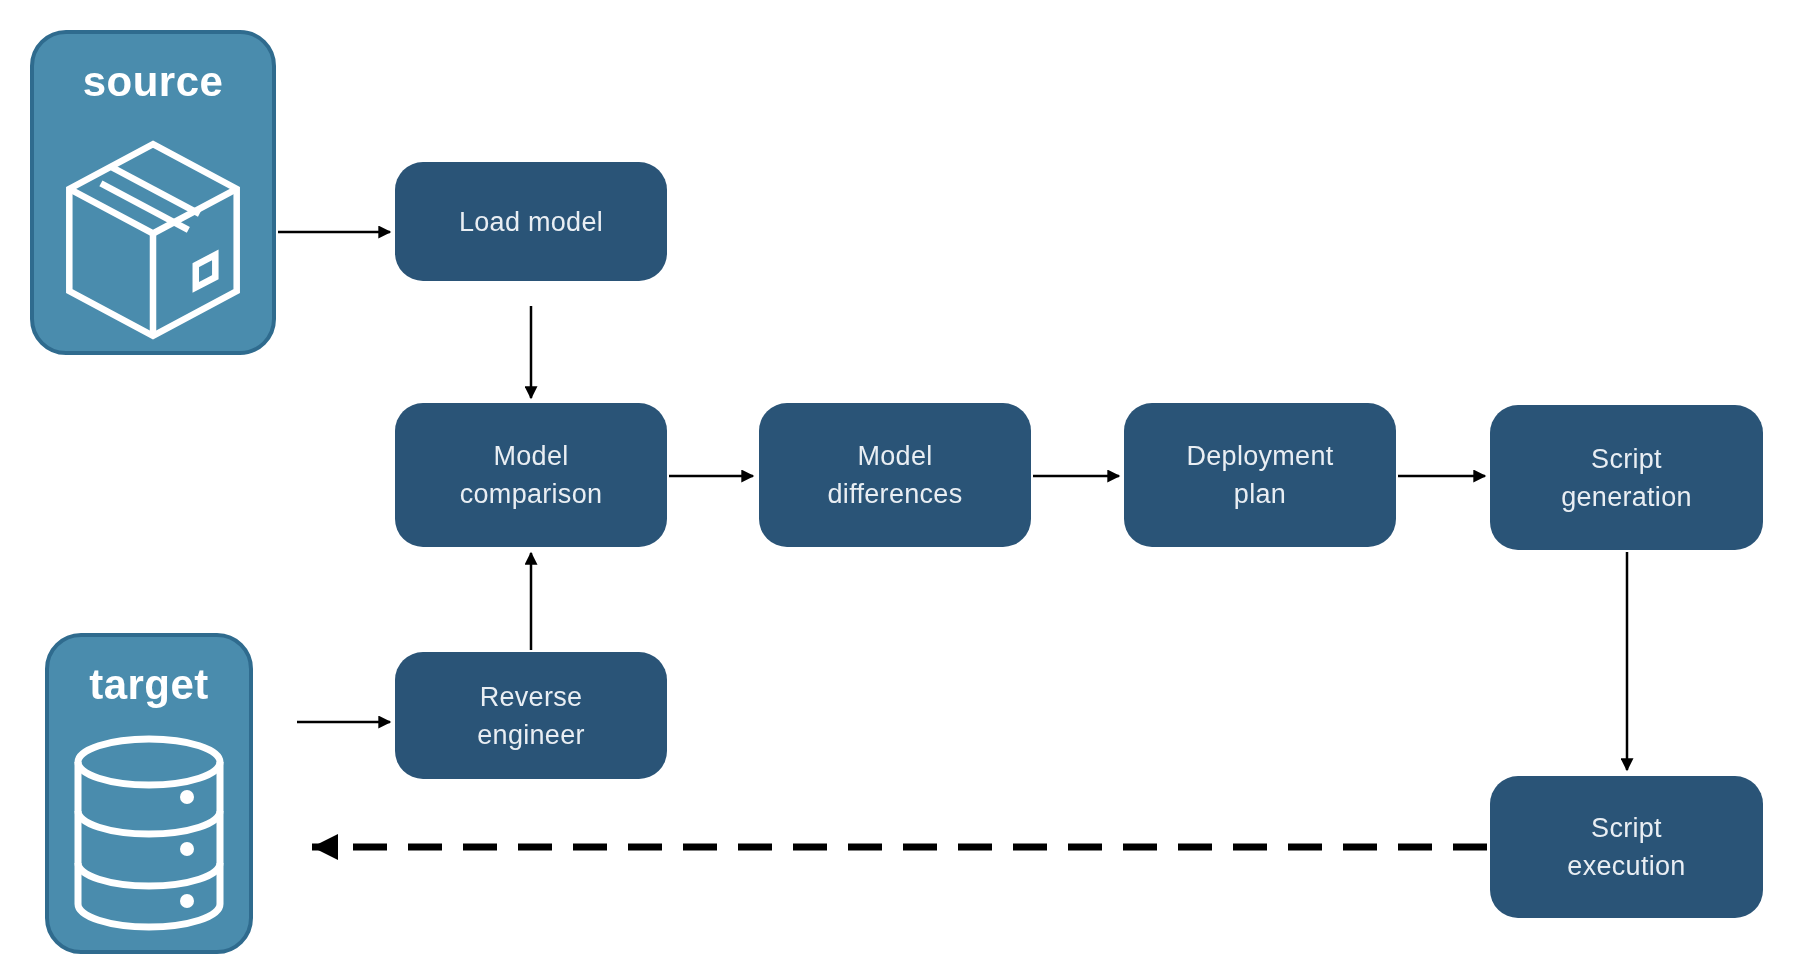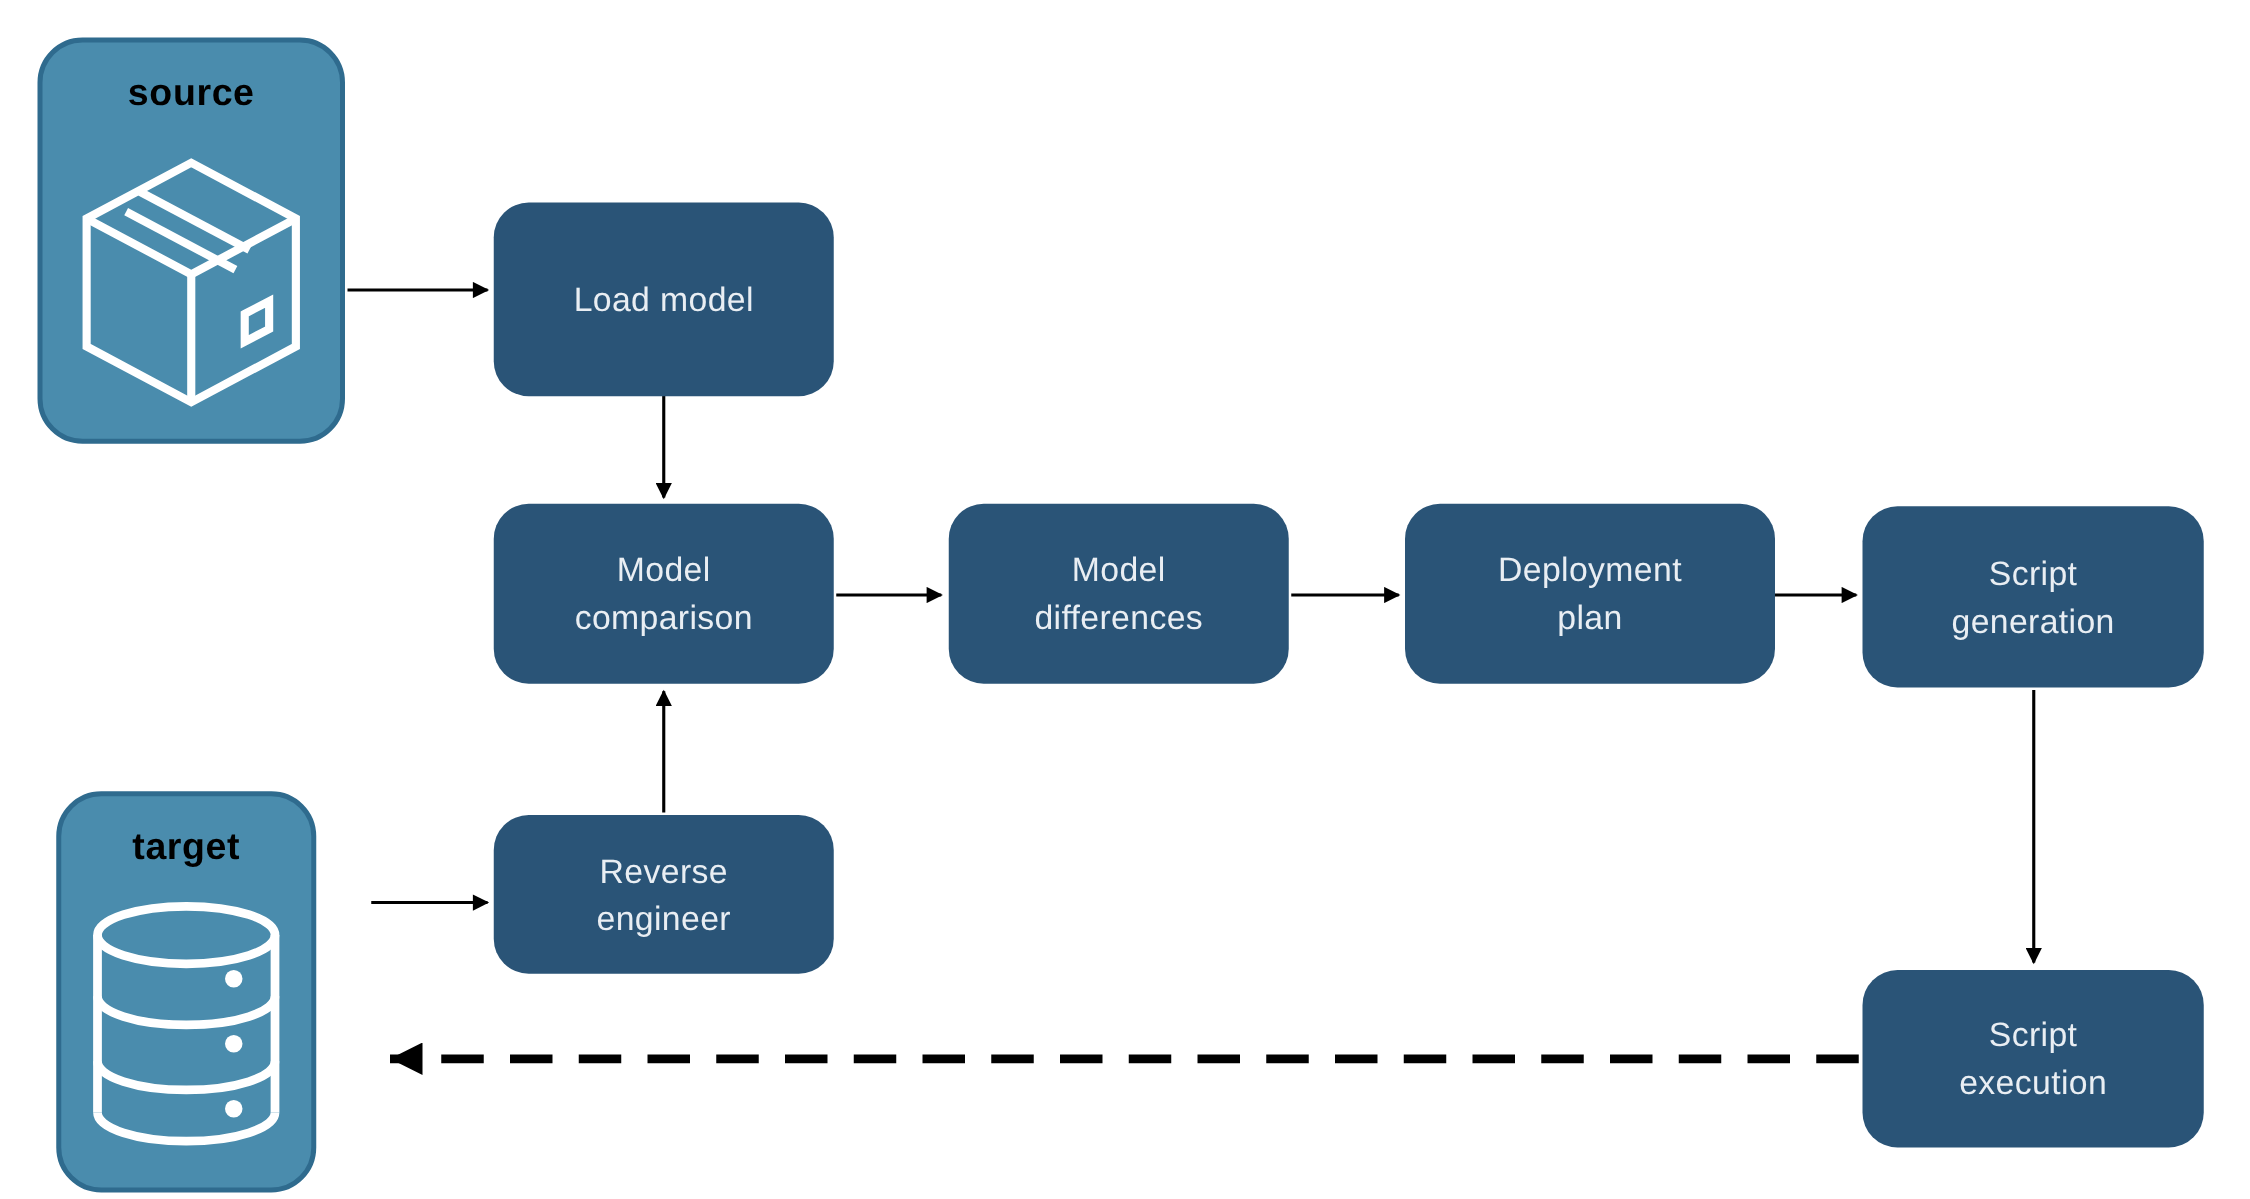--- a/index.html
+++ b/index.html
@@ -27,22 +27,22 @@
   }
   .endpoint{
     position:absolute;
     background:#4A8CAD;
     border:4px solid #2F6B8E;
     border-radius:36px;
     box-sizing:border-box;
     display:flex;flex-direction:column;align-items:center;
   }
   .endpoint-label{
-    color:#000000;
-    font-size:30px;
+    color:#ffffff;
+    font-size:42px;
     font-weight:bold;
     margin-top:24px;
     letter-spacing:0.5px;
   }
   .endpoint-icon{margin-top:26px;}
 </style>
 </head>
 <body>
 
 <div class="canvas">
@@ -102,35 +102,35 @@
         <path d="M5,128 A71,23 0 0 0 147,128"></path>
       </g>
       <g fill="#FFFFFF">
         <circle cx="114" cy="62" r="7"></circle>
         <circle cx="114" cy="114" r="7"></circle>
         <circle cx="114" cy="166" r="7"></circle>
       </g>
     </svg>
   </div>
 
-  <div class="node" style="left:395px;top:162px;width:272px;height:155px;">
+  <div class="node" style="left:395px;top:162px;width:272px;height:119px;">
     <div class="node-label">Load model</div>
   </div>
 
   <div class="node" style="left:395px;top:403px;width:272px;height:144px;">
     <div class="node-label">Model
 comparison</div>
   </div>
 
   <div class="node" style="left:759px;top:403px;width:272px;height:144px;">
     <div class="node-label">Model
 differences</div>
   </div>
 
-  <div class="node" style="left:1124px;top:403px;width:296px;height:144px;align-items:center;">
+  <div class="node" style="left:1124px;top:403px;width:272px;height:144px;align-items:center;">
     <div class="node-label">Deployment
 plan</div>
   </div>
 
   <div class="node" style="left:1490px;top:405px;width:273px;height:145px;">
     <div class="node-label">Script
 generation</div>
   </div>
 
   <div class="node" style="left:395px;top:652px;width:272px;height:127px;">

